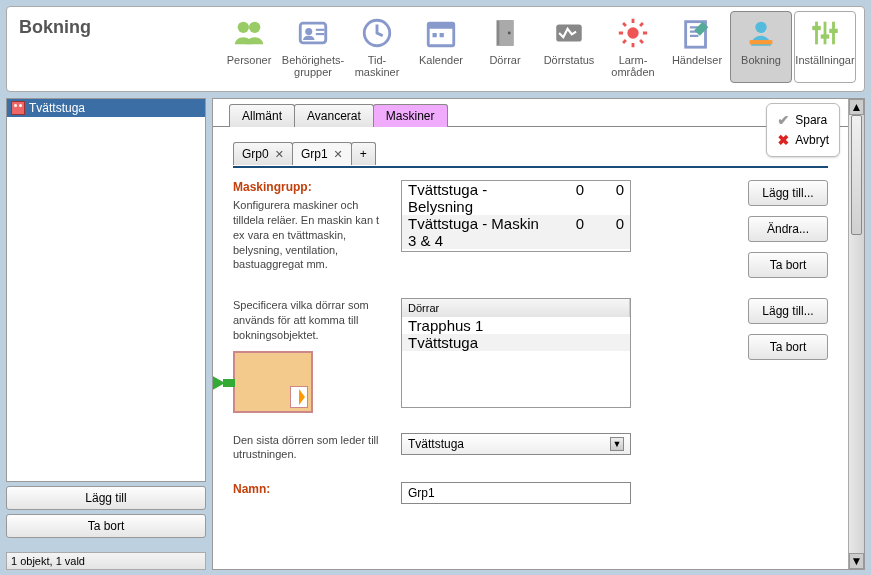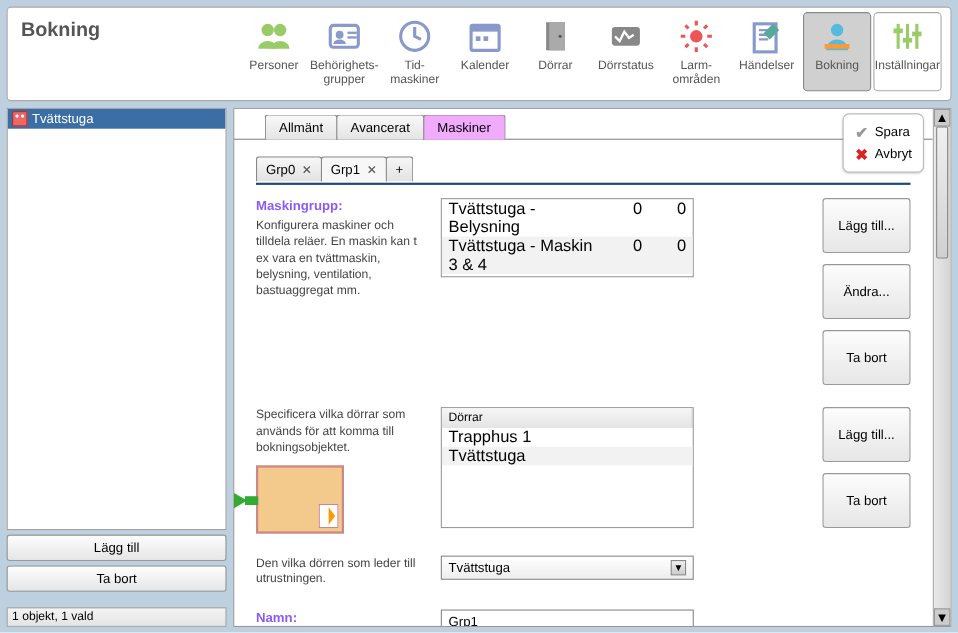--- a/index.html
+++ b/index.html
@@ -38,21 +38,21 @@
   cursor:pointer; font-size:12px;
 }
 .status-bar { background: linear-gradient(#f4f4f4,#e4e4e4); border:1px solid #aaa; padding:2px 4px; font-size:11px; margin-top:14px; }
 
 .right-panel { flex:1; display:flex; background:#fff; border:1px solid #999; position:relative; }
 .scroll-area { flex:1; overflow:auto; padding: 0; }
 .vscroll { width:16px; background: linear-gradient(90deg,#e8e8e8,#d4d4d4); border-left:1px solid #aaa; position:relative; }
 .vscroll-up, .vscroll-down { height:16px; background:#ccc; border:1px solid #999; display:flex; align-items:center; justify-content:center; }
 .vscroll-thumb { position:absolute; top:16px; left:2px; right:2px; height:120px; background: linear-gradient(#f0f0f0,#d0d0d0); border:1px solid #888; border-radius:2px; }
 
-.main-tabs { display:flex; padding: 4px 4px 0 28px; border-bottom:1px solid #888; }
+.main-tabs { display:flex; padding: 4px 4px 0 16px; border-bottom:1px solid #888; }
 .main-tab {
   padding:4px 12px; border:1px solid #888; border-bottom:none; background: linear-gradient(#f8f8f8,#e4e4e4);
   border-radius:3px 3px 0 0; margin-right:-1px; cursor:pointer; font-size:12px; position:relative; top:1px;
 }
 .main-tab.active { background:#f0abfc; z-index:2; }
 
 .float-box {
   position:absolute; top:4px; right:24px; background:#fff; border:1px solid #bbb; border-radius:6px;
   padding:6px 10px; box-shadow:0 1px 2px rgba(0,0,0,.15);
 }
@@ -66,40 +66,40 @@
   padding:4px 8px; border:1px solid #888; border-bottom:none; background:linear-gradient(#f7f7f7,#e2e2e2);
   border-radius:3px 3px 0 0; display:flex; align-items:center; gap:6px; cursor:pointer; margin-right:-1px; position:relative; top:1px;
 }
 .sub-tab.active { background:#f7f7f7; z-index:2; }
 .sub-tab .close { color:#555; font-size:11px; }
 .sub-tab.add { padding:4px 8px; }
 .tabline { height:2px; background:#1a4c7a; margin-bottom:12px; }
 
 .section { display:flex; gap:14px; margin-bottom:20px; }
 .section-left { width:154px; }
-.section-title { font-weight:bold; color:#8b5cf6; margin-bottom:4px; }
+.section-title { font-weight:bold; color:#c2410c; margin-bottom:4px; }
 .section-desc { font-size:11px; color:#444; line-height:1.35; }
 
 .table-wrap { flex:1; }
 .tbl { width:230px; border:1px solid #999; background:#fff; }
 .tbl-head { display:flex; background:linear-gradient(#f6f6f6,#e4e4e4); }
 .tbl-head > div { padding:3px 6px; border-right:1px solid #ccc; font-size:11px; }
 .col-r { width:148px; } .col-s { width:40px; text-align:right; } .col-e { width:40px; text-align:right; }
 .tbl-row { display:flex; }
 .tbl-row:nth-child(even) { background:#f2f2f2; }
 .tbl-row > div { padding:0 6px; font-size:15px; }
 .tbl-body { min-height:70px; }
 .tbl.d { width:230px; }
 .tbl.d .tbl-head > div { width:100%; }
 .tbl.d .tbl-row > div { width:100%; }
 .tbl.d .tbl-body { min-height:90px; }
 
 .btn-col { width:80px; display:flex; flex-direction:column; gap:10px; margin-left:10px; }
 .btn {
-  background:linear-gradient(#fdfdfd,#e6e6e6); border:1px solid #999; border-radius:3px; padding:17px 6px;
+  background:linear-gradient(#fdfdfd,#e6e6e6); border:1px solid #999; border-radius:3px; padding:5px 6px;
   cursor:pointer; font-size:12px; text-align:center;
 }
 
 .door-graphic {
   width:80px; height:62px; border:2px solid #c88; background:#f4c98c; margin-top:8px; position:relative;
 }
 .door-graphic::before {
   content:''; position:absolute; left:-24px; top:22px; width:0; height:0;
   border-top:8px solid transparent; border-bottom:8px solid transparent; border-left:14px solid #3a3;
 }
@@ -312,21 +312,21 @@
             </div>
           </div>
           <div class="btn-col">
             <button class="btn">Lägg till...</button>
             <button class="btn">Ta bort</button>
           </div>
         </div>
 
         <div class="section">
           <div class="section-left">
-            <div class="section-desc">Den vilka dörren som leder till utrustningen.</div>
+            <div class="section-desc">Den sista dörren som leder till utrustningen.</div>
           </div>
           <div class="table-wrap">
             <div class="sel-box">
               <span>Tvättstuga</span>
               <span class="sel-arrow">▼</span>
             </div>
           </div>
           <div class="btn-col"></div>
         </div>
 

